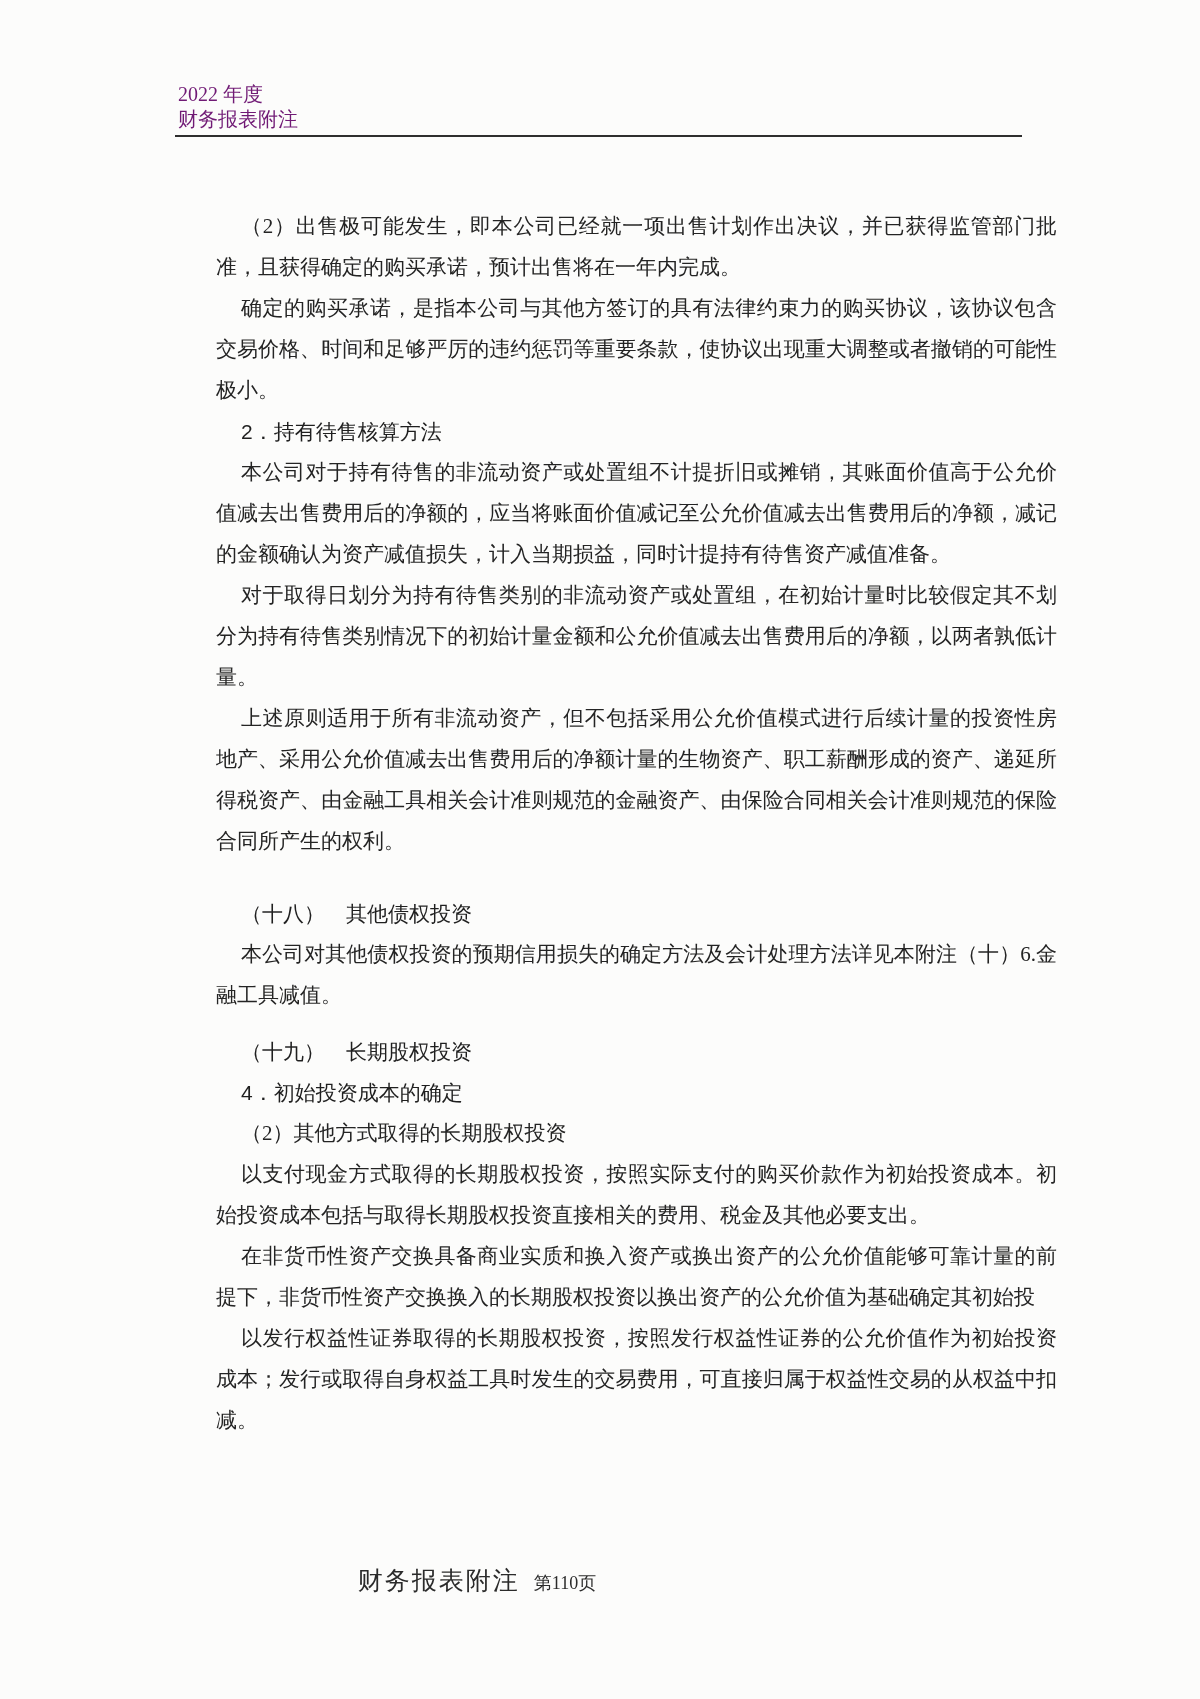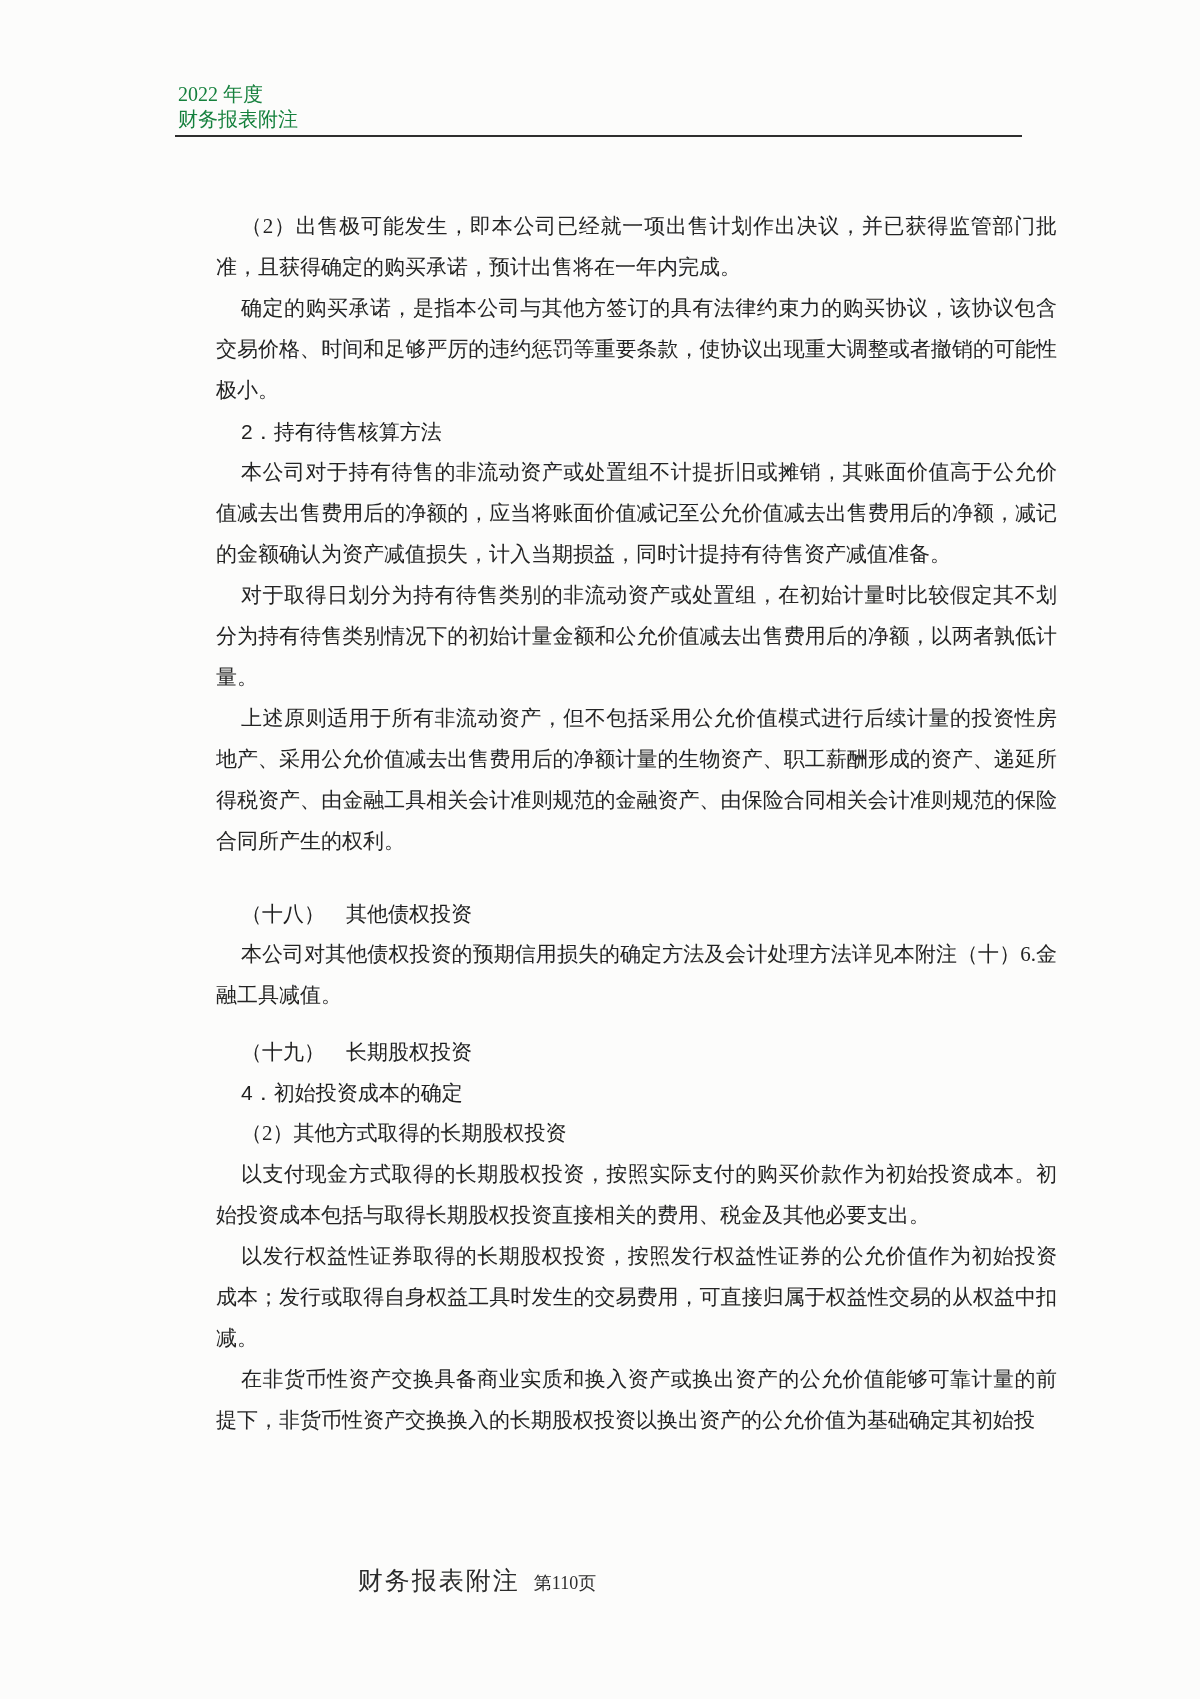--- a/index.html
+++ b/index.html
@@ -18,21 +18,21 @@
     overflow: hidden;
   }
   
   .page-header {
     position: absolute;
     left: 178px;
     top: 82px;
     width: 850px;
     font-size: 20px;
     line-height: 25px;
-    color: #15803d;
+    color: #701a75;
   }
   .hdr-rule {
     position: absolute;
     left: -3px;
     top: 53px;
     width: 847px;
     height: 2px;
     background: #2e2e2e;
   }
   
@@ -87,21 +87,21 @@
     <p class="h-sub">2．持有待售核算方法</p>
     <p>本公司对于持有待售的非流动资产或处置组不计提折旧或摊销，其账面价值高于公允价值减去出售费用后的净额的，应当将账面价值减记至公允价值减去出售费用后的净额，减记的金额确认为资产减值损失，计入当期损益，同时计提持有待售资产减值准备。</p>
     <p>对于取得日划分为持有待售类别的非流动资产或处置组，在初始计量时比较假定其不划分为持有待售类别情况下的初始计量金额和公允价值减去出售费用后的净额，以两者孰低计量。</p>
     <p>上述原则适用于所有非流动资产，但不包括采用公允价值模式进行后续计量的投资性房地产、采用公允价值减去出售费用后的净额计量的生物资产、职工薪酬形成的资产、递延所得税资产、由金融工具相关会计准则规范的金融资产、由保险合同相关会计准则规范的保险合同所产生的权利。</p>
     <p class="h-section gap-lg">（十八）　其他债权投资</p>
     <p>本公司对其他债权投资的预期信用损失的确定方法及会计处理方法详见本附注（十）6.金融工具减值。</p>
     <p class="h-section gap-md">（十九）　长期股权投资</p>
     <p class="h-sub">4．初始投资成本的确定</p>
     <p>（2）其他方式取得的长期股权投资</p>
     <p>以支付现金方式取得的长期股权投资，按照实际支付的购买价款作为初始投资成本。初始投资成本包括与取得长期股权投资直接相关的费用、税金及其他必要支出。</p>
+    <p>在非货币性资产交换具备商业实质和换入资产或换出资产的公允价值能够可靠计量的前提下，非货币性资产交换换入的长期股权投资以换出资产的公允价值为基础确定其初始投</p>
     <p>以发行权益性证券取得的长期股权投资，按照发行权益性证券的公允价值作为初始投资成本；发行或取得自身权益工具时发生的交易费用，可直接归属于权益性交易的从权益中扣减。</p>
-    <p>在非货币性资产交换具备商业实质和换入资产或换出资产的公允价值能够可靠计量的前提下，非货币性资产交换换入的长期股权投资以换出资产的公允价值为基础确定其初始投</p>
   </main>
 
   <footer class="page-footer">
     <span class="f-title">财务报表附注</span><span class="f-page">第110页</span>
   </footer>
 
 </div>
 
 </body></html>

